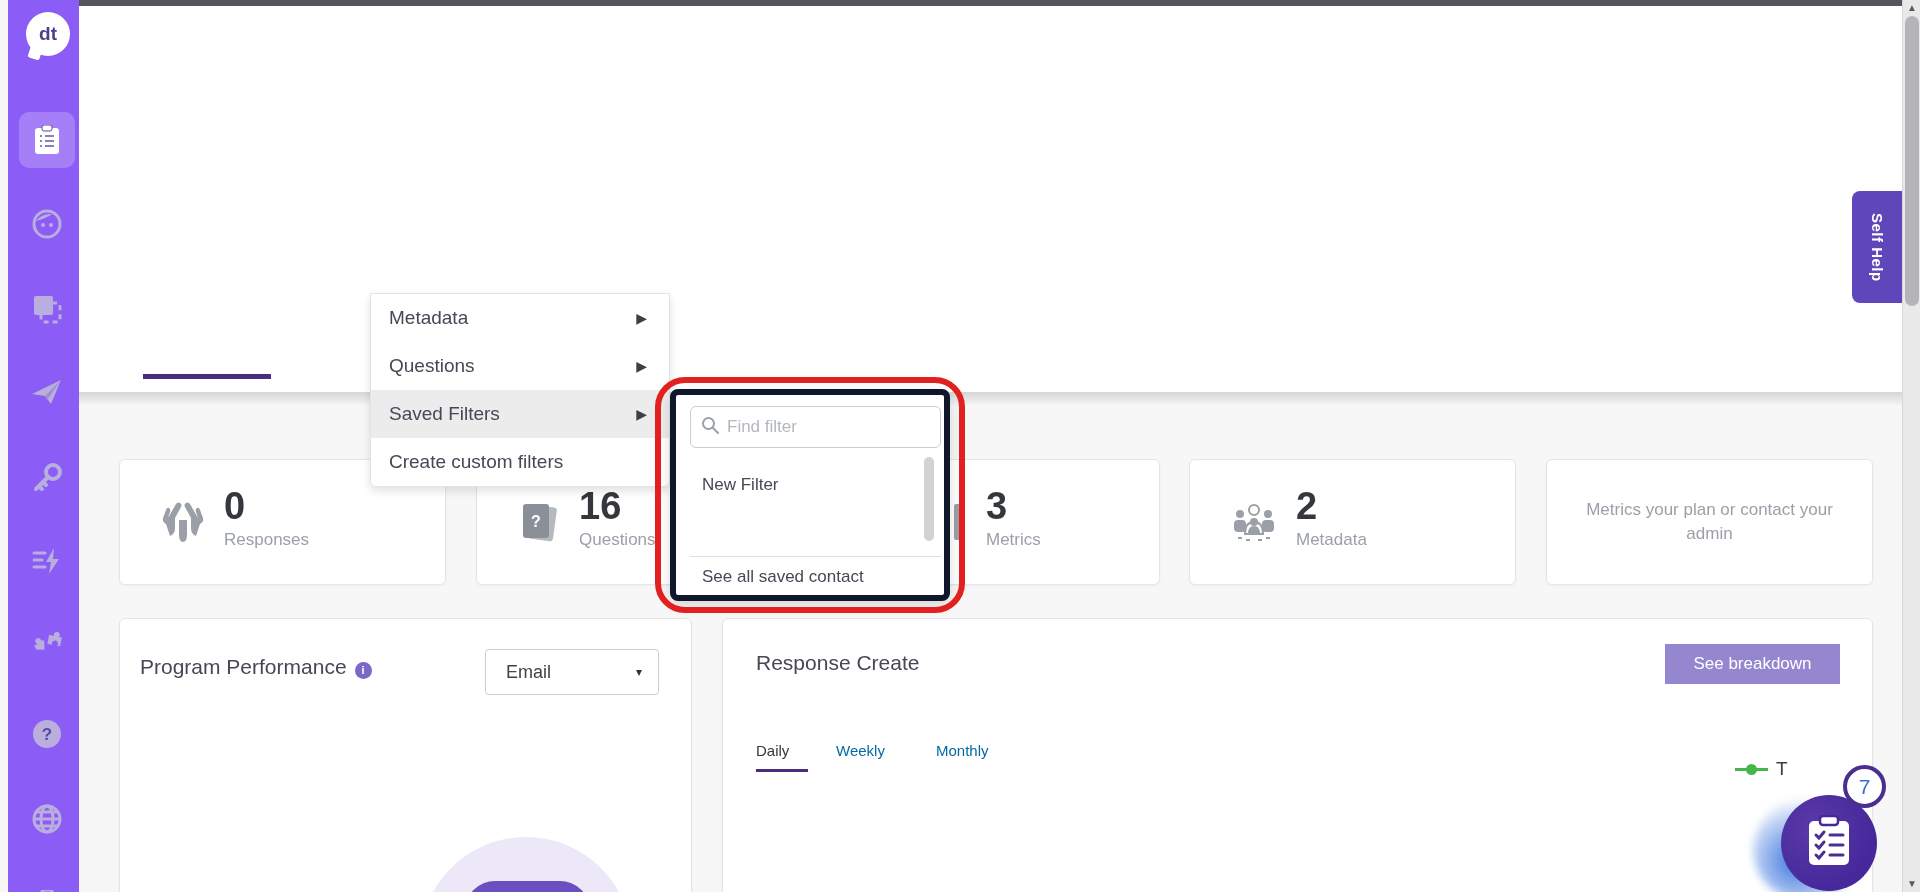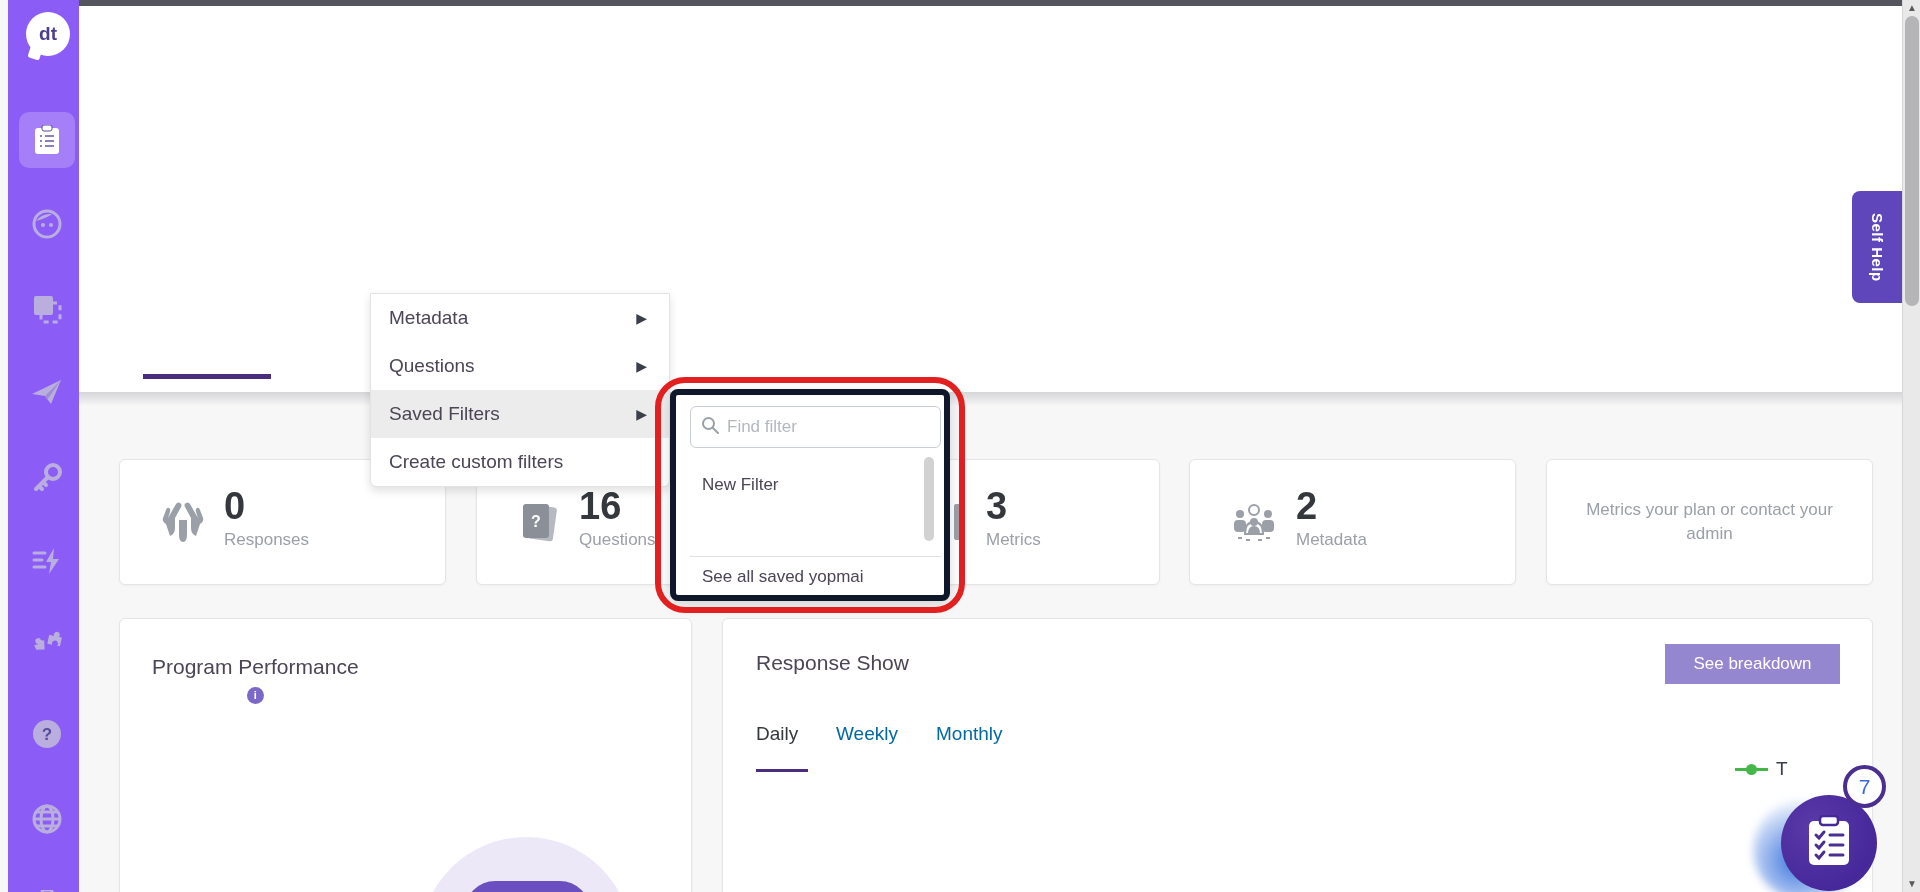--- a/index.html
+++ b/index.html
@@ -91,33 +91,33 @@
   .stat-card { position:absolute; top:459px; width:327px; height:126px; background:#fff; border:1px solid #e5e5e7; border-radius:6px; box-shadow:0 1px 3px rgba(0,0,0,0.04); }
   .stat-inner { position:absolute; left:40px; top:26px; display:flex; align-items:flex-start; gap:18px; }
   .stat-num { font-size:38px; font-weight:bold; color:#34373c; line-height:40px; }
   .stat-label { font-size:17px; color:#9ba0a8; margin-top:4px; }
   .stat-icon { margin-top:14px; }
   #card-upgrade .uptext { position:absolute; left:20px; right:20px; top:38px; text-align:center; font-size:17px; color:#9ba0a8; line-height:24px; }
 
   
   .panel { position:absolute; background:#fff; border:1px solid #e5e5e7; border-radius:6px; box-shadow:0 1px 3px rgba(0,0,0,0.04); overflow:hidden; }
   #panel-performance { left:119px; top:618px; width:573px; height:360px; }
-  #panel-performance .title-row { position:absolute; left:32px; top:36px; display:flex; align-items:center; gap:8px;flex-direction:column; }
+  #panel-performance .title-row { position:absolute; left:20px; top:36px; display:flex; align-items:flex-end; gap:8px; }
   .panel-title { font-size:21px; color:#4c4555; }
   #info-icon { width:17px; height:17px; background:#7b68c8; color:#fff; border-radius:50%; font-size:11px; text-align:center; line-height:17px; font-weight:bold; }
   #email-select { position:absolute; left:365px; top:30px; width:174px; height:46px; border:1px solid #c9ced4; border-radius:4px; display:flex; align-items:center; justify-content:space-between; padding:0 16px 0 20px; background:#fff; }
   #email-select .val { font-size:18px; color:#3f434a; }
   #email-select .caret { font-size:12px; color:#2f3338; }
   #ghost-circle { position:absolute; left:300px; top:218px; width:212px; height:212px; background:#ece8f8; border-radius:50%; }
   #ghost-base { position:absolute; left:345px; top:262px; width:125px; height:30px; background:#6b4fc1; border-radius:60px 60px 0 0; }
 
   #panel-trend { left:722px; top:618px; width:1151px; height:360px; }
   #panel-trend .panel-title { position:absolute; left:33px; top:32px; }
   #see-breakdown-btn { position:absolute; right:32px; top:25px; width:175px; height:40px; background:#9486cf; border:none; border-radius:0; color:#fff; font-size:17px; font-family:"Liberation Sans",sans-serif; }
-  .trend-tab { position:absolute; top:104px; font-size:19px; }
+  .trend-tab { position:absolute; top:123px; font-size:15px; }
   .trend-tab.active { color:#34373c; }
   .trend-tab.idle { color:#0369a1; }
   #daily-underline { position:absolute; left:33px; top:150px; width:52px; height:3px; background:#4a2d7d; }
 
   
   #legend-t { left:1735px; top:758px; display:flex; align-items:center; z-index:7; }
   #legend-t .seg { width:12px; height:3px; background:#45b649; }
   #legend-t .dot { width:11px; height:11px; background:#45b649; border-radius:50%; margin:0 -1px; }
   #legend-t .t { font-size:19px; color:#3a3f47; margin-left:8px; }
   #fab-glow { left:1753px; top:798px; width:110px; height:104px; background:radial-gradient(circle at 40% 60%, rgba(46,107,219,0.95), rgba(46,107,219,0) 70%); border-radius:50%; filter:blur(4px); z-index:8; }
@@ -438,37 +438,41 @@
 
   <div class="stat-card" id="card-upgrade" style="left:1546px">
     <div class="uptext">Metrics your plan or contact your admin</div>
   </div>
 
   <div class="panel" id="panel-performance">
     <div class="title-row">
       <span class="panel-title">Program Performance</span>
       <span id="info-icon">i</span>
     </div>
+    <div id="email-select">
+      <span class="val">Email</span>
+      <span class="caret">▾</span>
+    </div>
     <div id="ghost-circle">
       <svg width="212" height="212" viewBox="0 0 212 212">
         <rect x="138" y="58" width="44" height="16" rx="8" fill="#fff"></rect>
         <rect x="18" y="150" width="40" height="14" rx="7" fill="#fff"></rect>
         <path d="M66,196 V104 Q66,56 106,56 Q146,56 146,104 V196 q-6,-12 -13,0 q-7,12 -14,0 q-7,-12 -13,0 q-7,12 -14,0 q-7,-12 -13,0 Z" fill="#fff" stroke="#c2b5e6" stroke-width="2.5"></path>
         <ellipse cx="62" cy="120" rx="8" ry="14" fill="#fff" stroke="#c2b5e6" stroke-width="2.5" transform="rotate(28 62 120)"></ellipse>
         <ellipse cx="150" cy="120" rx="8" ry="14" fill="#fff" stroke="#c2b5e6" stroke-width="2.5" transform="rotate(-28 150 120)"></ellipse>
         <circle cx="94" cy="106" r="4.5" fill="#5b48b8"></circle>
         <circle cx="118" cy="106" r="4.5" fill="#5b48b8"></circle>
         <path d="M98,120 q8,10 16,0 Z" fill="#fff" stroke="#4a3f66" stroke-width="2.5"></path>
       </svg>
     </div>
     <div id="ghost-base"></div>
   </div>
 
   <div class="panel" id="panel-trend">
-    <span class="panel-title">Response Show</span>
+    <span class="panel-title">Response Create</span>
     <button id="see-breakdown-btn">See breakdown</button>
     <span class="trend-tab active" style="left:33px">Daily</span>
     <span class="trend-tab idle" style="left:113px">Weekly</span>
     <span class="trend-tab idle" style="left:213px">Monthly</span>
     <div id="daily-underline"></div>
   </div>
 
   <div id="add-filter-menu" class="abs">
     <div class="menu-item">
       <span>Metadata</span>
@@ -493,21 +497,21 @@
         <svg width="18" height="18" viewBox="0 0 18 18">
             <circle cx="7.5" cy="7.5" r="5.5" fill="none" stroke="#9aa0a7" stroke-width="2"></circle>
             <line x1="12" y1="12" x2="17" y2="17" stroke="#9aa0a7" stroke-width="2" stroke-linecap="round"></line>
           </svg>
       </span>
       <input id="find-filter-input" type="text" placeholder="Find filter" style="">
     </div>
     <div id="popup-item">New Filter</div>
     <div id="popup-scroll-thumb"></div>
     <div id="popup-divider"></div>
-    <div id="popup-footer">See all saved yopmai</div>
+    <div id="popup-footer">See all saved contact</div>
   </div>
 
   <div id="annotation-ring" class="abs"></div>
 
   <div id="legend-t" class="abs">
     <span class="seg"></span>
     <span class="dot"></span>
     <span class="seg"></span>
     <span class="t">T</span>
   </div>

